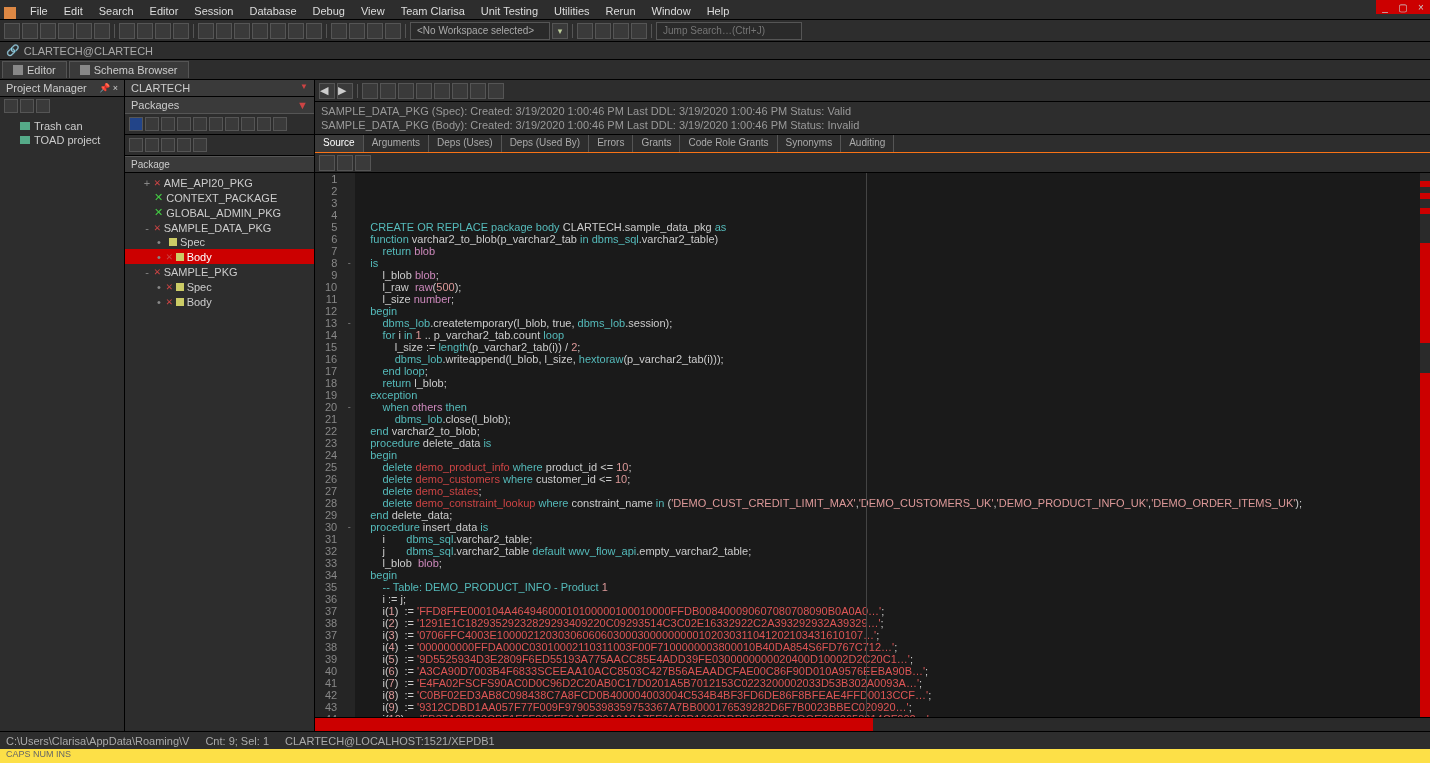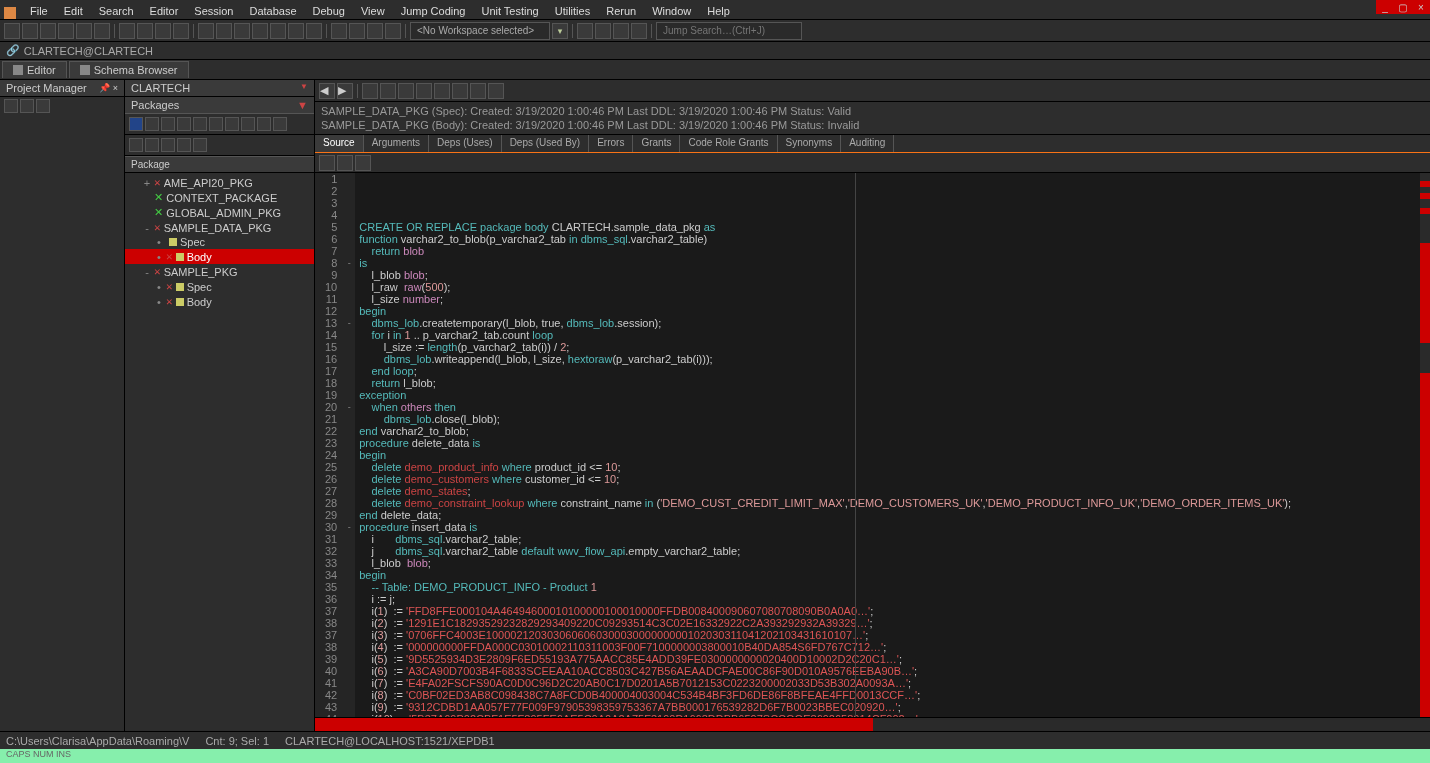--- a/index.html
+++ b/index.html
@@ -57,52 +57,52 @@
 .sub-tabs { background:#2d2d2d; display:flex; border-bottom:1px solid #f97316; height:18px;}
 .sub-tab { padding:2px 8px; font-size:10px; border-right:1px solid #555; color:#aaa;}
 .sub-tab.active { background:#3a3a3a; color:#fff;}
 .sub-tools { background:#2d2d2d; border-bottom:1px solid #000; height:20px; display:flex; align-items:center; padding:0 4px; gap:2px;}
 .sub-tools .tb { width:16px; height:16px; background:#3a3a3a; border:1px solid #555;}
 .code-area { flex:1; display:flex; overflow:hidden; font-family:'Consolas','Courier New',monospace; font-size:11px; line-height:12px; position:relative;}
 .gutter { background:#252525; color:#888; text-align:right; padding:0 6px 0 10px; user-select:none;}
 .gutter div { height:12px;}
 .fold { background:#252525; width:12px;}
 .fold div { height:12px; text-align:center; color:#888; font-size:9px; cursor:pointer;}
-.code { flex:1; background:#1a1a1a; overflow:hidden; white-space:pre; color:#ccc; position:relative;}
+.code { flex:1; background:#1a1a1a; overflow:hidden; white-space:pre; color:#ccc; position:relative;margin-left:11px;}
 .code .ln { height:12px; padding-left:4px;}
 .c-kw { color:#5bb;}
 .c-ty { color:#c8b;}
 .c-str { color:#d99;}
 .c-num { color:#d99;}
 .c-id { color:#5bb;}
 .c-cm { color:#5bb;}
 .c-hex { color:#d55;}
 .c-r { color:#c44;}
 .margin-line { position:absolute; left:500px; top:0; bottom:0; width:1px; background:#444;}
 .err-strip { position:absolute; right:0; top:0; bottom:0; width:10px; background:#2a2a2a;}
 .err-strip .m { position:absolute; right:0; width:10px; height:6px; background:#c00;}
 .hscroll { height:14px; background:#2a2a2a; position:relative; border-top:1px solid #000;}
 .hscroll .thumb { position:absolute; left:0; width:50%; height:100%; background:#c00;}
 .status { background:#2d2d2d; border-top:1px solid #000; height:18px; display:flex; align-items:center; padding:0 6px; font-size:10px; color:#aaa; gap:16px;}
-.caps { background:#86efac; height:14px; padding:0 6px; font-size:9px; color:#666;}
+.caps { background:#fde047; height:14px; padding:0 6px; font-size:9px; color:#666;}
 </style>
 </head>
 <body>
 
 <div class="menubar">
   <div class="appicon"></div>
   <div class="m">File</div>
   <div class="m">Edit</div>
   <div class="m">Search</div>
   <div class="m">Editor</div>
   <div class="m">Session</div>
   <div class="m">Database</div>
   <div class="m">Debug</div>
   <div class="m">View</div>
-  <div class="m">Jump Coding</div>
+  <div class="m">Team Clarisa</div>
   <div class="m">Unit Testing</div>
   <div class="m">Utilities</div>
   <div class="m">Rerun</div>
   <div class="m">Window</div>
   <div class="m">Help</div>
   <div class="winctrls">
     <div class="min">_</div>
     <div class="max">▢</div>
     <div class="cls">×</div>
   </div>
@@ -165,20 +165,30 @@
 
   <div class="pm-panel">
     <div class="panel-hdr">
         <span>Project Manager</span>
         <span class="pin">📌 ×</span>
       </div>
     <div class="pm-tools">
       <div class="tb"></div>
       <div class="tb"></div>
       <div class="tb"></div>
+    </div>
+    <div class="pm-tree">
+      <div class="item">
+          <div class="folder"></div>
+          <span>Trash can</span>
+        </div>
+      <div class="item">
+          <div class="folder"></div>
+          <span>TOAD project</span>
+        </div>
     </div>
   </div>
 
   <div class="mid-panel">
     <div class="mid-hdr">
         <span>CLARTECH</span>
         <span class="dd">▼</span>
       </div>
     <div class="mid-sub">
         <span>Packages</span>

